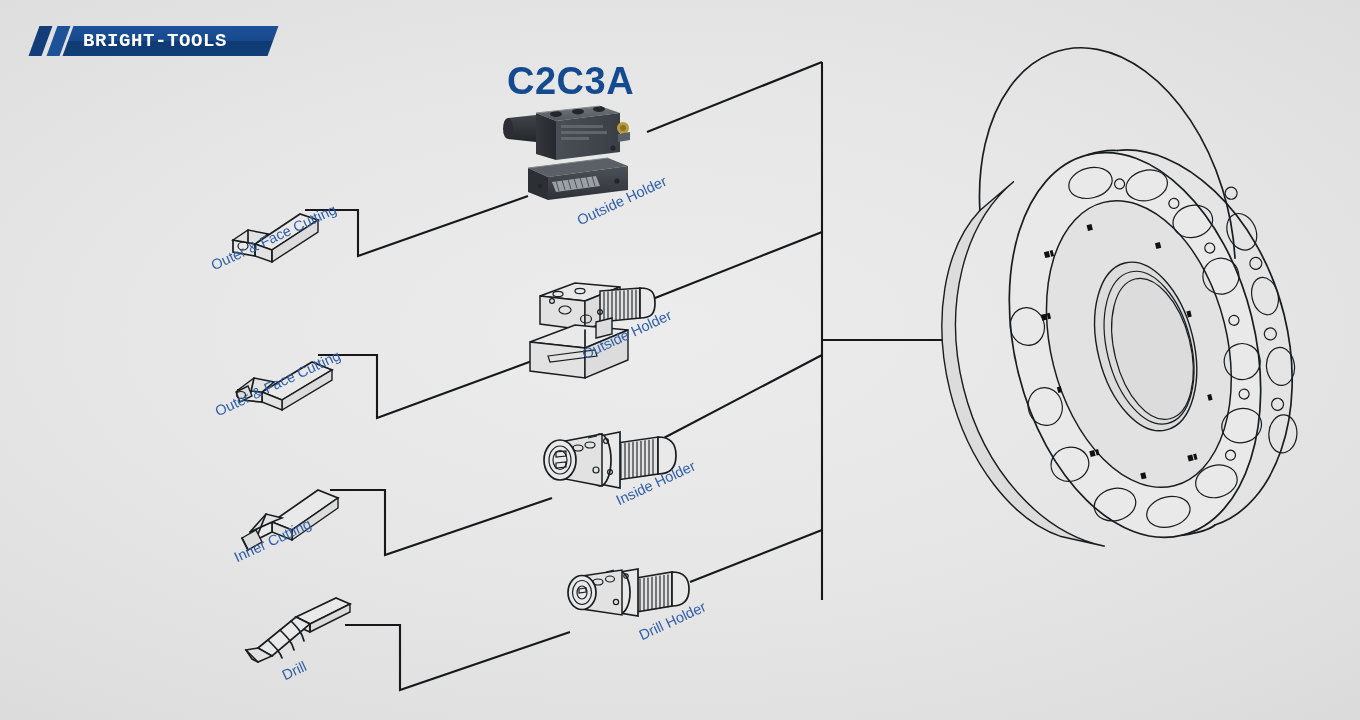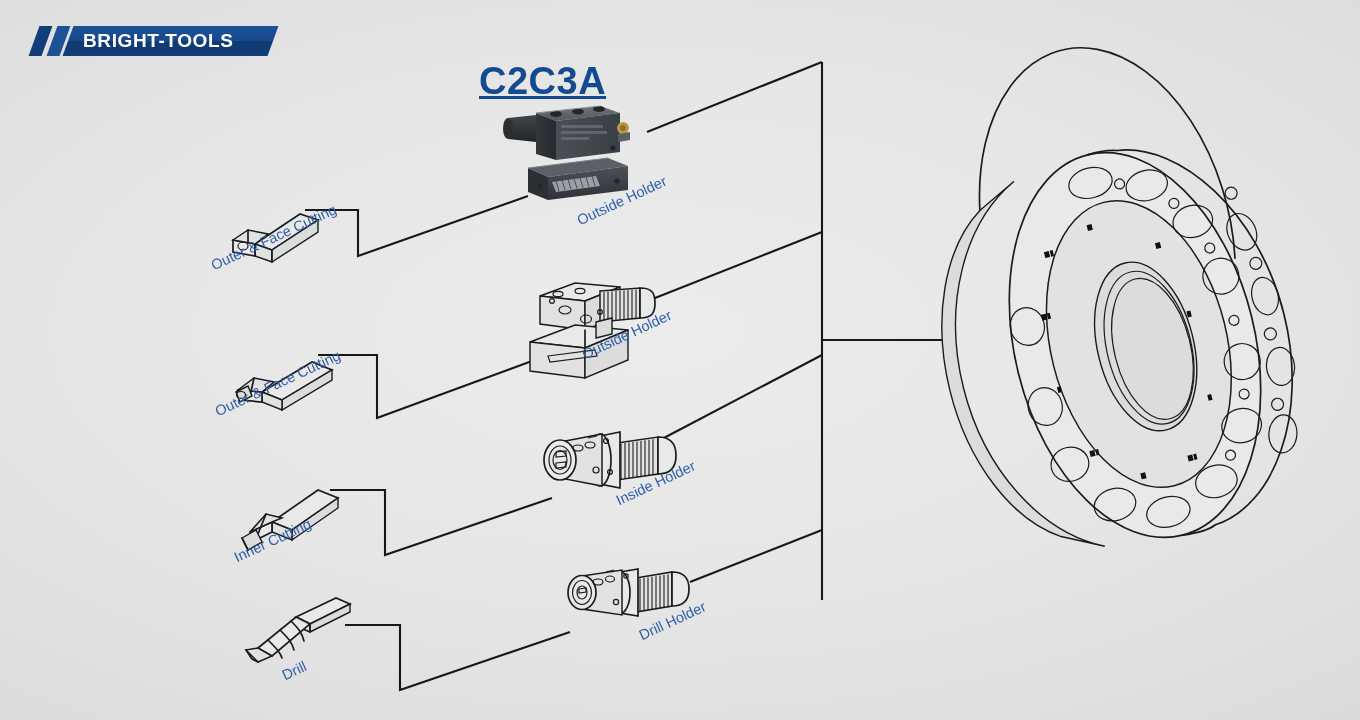--- a/index.html
+++ b/index.html
@@ -25,27 +25,27 @@
   .logo-slash.s1{left:6px;background:#123d79;}
   .logo-slash.s2{left:24px;background:#1d5198;}
   .logo-banner{
     position:absolute;left:40px;top:0;height:30px;width:205px;
     background:linear-gradient(180deg,#1d5198 0%,#174a8d 48%,#0f3a72 52%,#123f79 100%);
     transform:skewX(-20deg);
   }
   .logo-text{
     position:absolute;left:55px;top:0;height:36px;line-height:30px;
     color:#ffffff;font-weight:bold;font-size:19px;letter-spacing:0.6px;
-    font-family:Liberation Sans, sans-serif;white-space:nowrap;
+    font-family:Liberation Mono, monospace;white-space:nowrap;
   }
   
   #title{
-    position:absolute;left:479px;top:60px;
+    position:absolute;left:507px;top:60px;
     font-size:38px;font-weight:bold;color:#144a8f;
-    letter-spacing:0.5px;font-family:"Liberation Sans", sans-serif;text-decoration:underline;
+    letter-spacing:0.5px;font-family:"Liberation Sans", sans-serif;
   }
   
   svg.layer{position:absolute;left:0;top:0;width:1360px;height:720px;}
   svg.layer{pointer-events:none;}
   .conn{fill:none;stroke:#16181a;stroke-width:2.1;stroke-linejoin:miter;stroke-linecap:butt;}
   .ln{fill:none;stroke:#1a1c1e;stroke-width:1.7;stroke-linejoin:round;stroke-linecap:round;}
   .ln-thin{fill:none;stroke:#1a1c1e;stroke-width:1.2;}
   .ln-fill{fill:#e9e9e9;stroke:#1a1c1e;stroke-width:1.7;}
   .ln-fill2{fill:#e2e2e2;stroke:#1a1c1e;stroke-width:1.5;}
   .ln-fill3{fill:#dcdcdc;stroke:#1a1c1e;stroke-width:1.4;}

